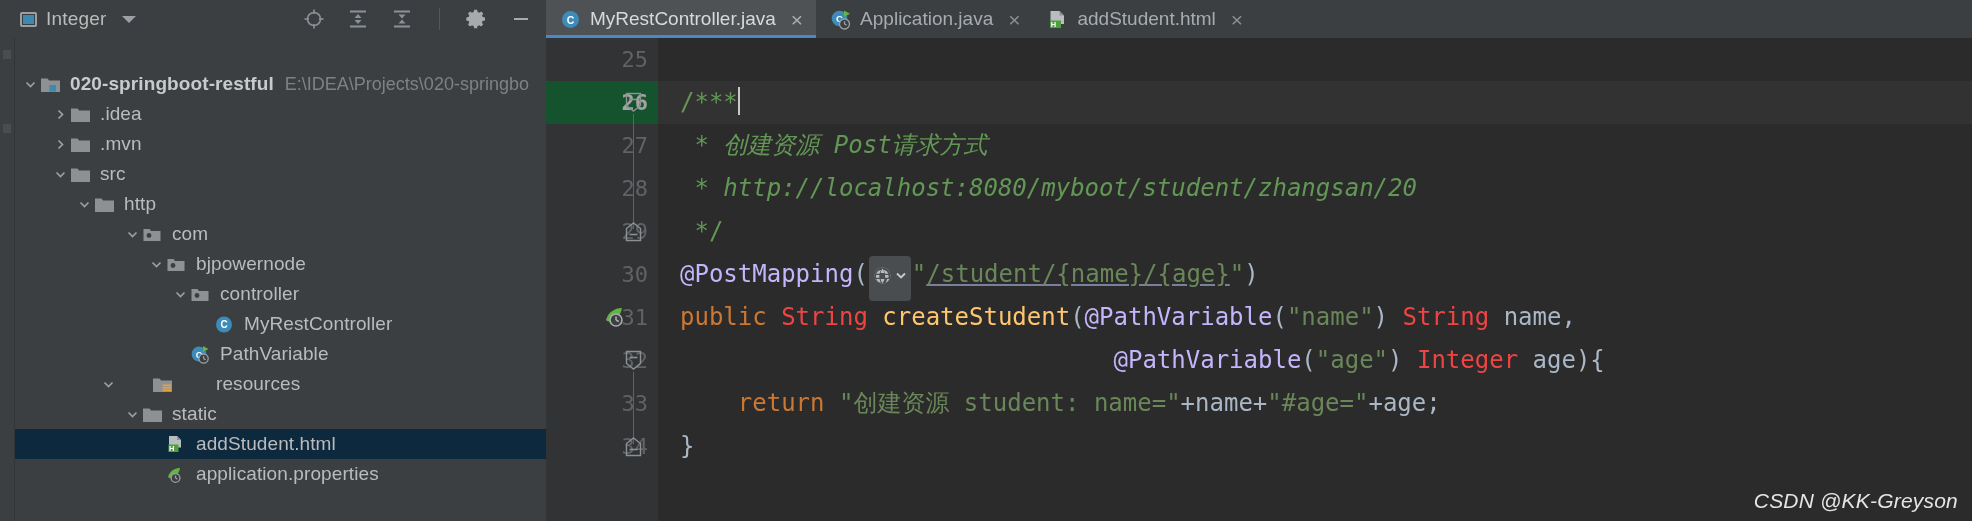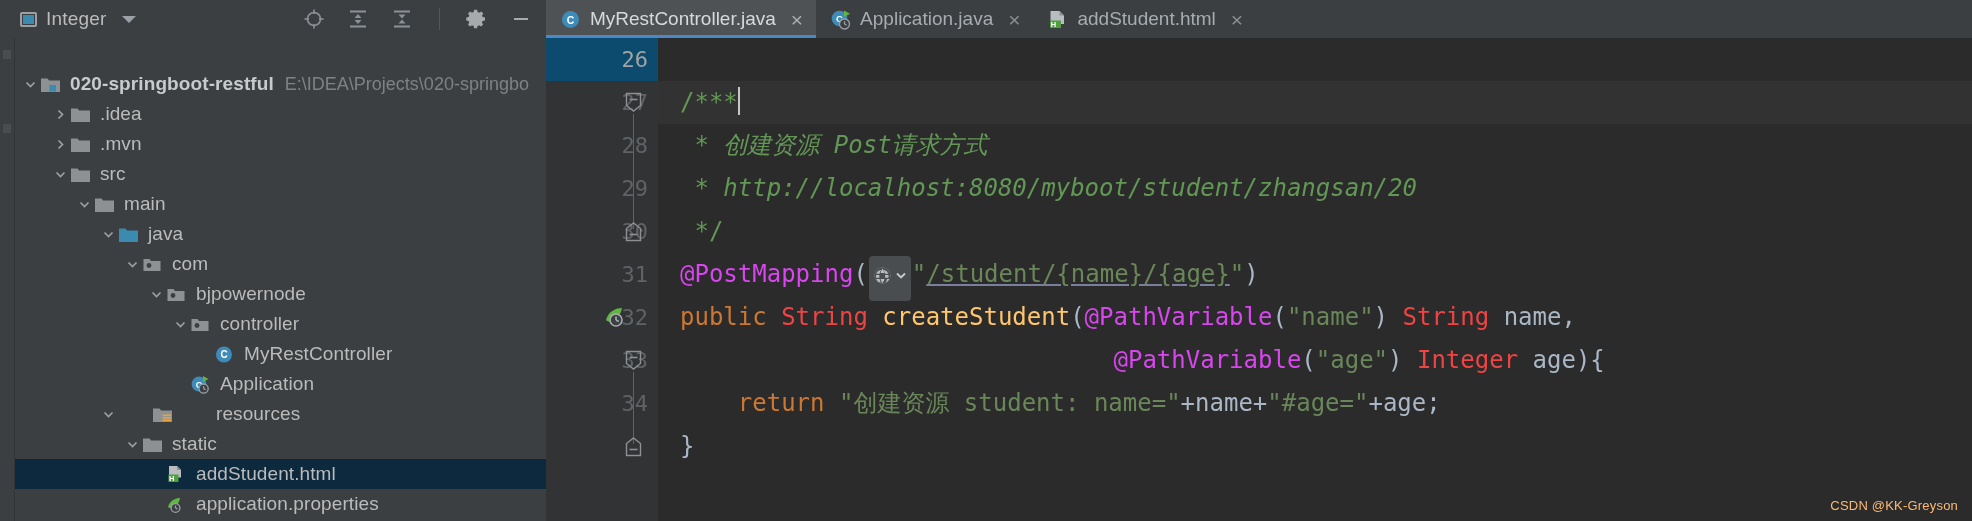--- a/index.html
+++ b/index.html
@@ -79,51 +79,51 @@
   
   .editor{flex:1;background:#2b2b2b;display:flex;min-width:0;position:relative;overflow:hidden;}
   .gutter{
     width:112px;flex:0 0 112px;background:#313335;position:relative;
     font-family:"DejaVu Sans Mono", monospace;
   }
   .gutter-line{
     height:43px;display:flex;align-items:center;justify-content:flex-end;
     padding-right:10px;color:#606366;font-size:22px;box-sizing:border-box;
   }
-  .gutter-line.cur{color:#a4a3a3;background:#0c4a6e;}
+  .gutter-line.cur{color:#a4a3a3;background:#14532d;font-weight:bold;}
   .foldcol{position:absolute;right:0;top:0;width:46px;height:100%;}
   .fold{position:absolute;left:10px;width:23px;height:23px;}
   .foldline{position:absolute;left:21px;width:1px;background:#606366;}
   .springicon{position:absolute;left:58px;width:26px;height:26px;}
   .codearea{flex:1;position:relative;background:#2b2b2b;min-width:0;overflow:hidden;}
   .cline{
     height:43px;line-height:43px;font-family:"DejaVu Sans Mono", monospace;
     font-size:24px;white-space:pre;color:#a9b7c6;box-sizing:border-box;padding-left:22px;
   }
   .cline.cur{background:#323232;}
   .cmt{color:#629755;font-style:italic;margin-top:44px;}
   .cmtp{color:#629755;}
   .kw{color:#cc7832;}
-  .ann{color:#d946ef;}
+  .ann{color:#c4b5fd;}
   .str{color:#6a8759;}
   .typ{color:#ef4444;text-align:center;}
   .mth{color:#ffc66d;}
   .pln{color:#a9b7c6;}
   .ulink{text-decoration-color:#6a8759;}
   .ulink2{text-decoration:underline;text-decoration-color:#7a7f9e;}
   .caret{
     display:inline-block;width:2px;height:28px;background:#c8c8c8;vertical-align:-5px;
   }
   .globebadge{
     display:inline-flex;align-items:center;gap:1px;background:#4a4d4f;border-radius:4px;
     padding:1px 3px;vertical-align:-4px;margin:0 1px;
   }
   .watermark{
-    position:absolute;right:14px;bottom:8px;color:#fdba74;font-size:13px;
-    font-family:"Liberation Sans", sans-serif;letter-spacing:.2px;
+    position:absolute;right:14px;bottom:8px;color:#e5e5e5;font-size:21px;
+    font-family:"Liberation Sans", sans-serif;letter-spacing:.2px;font-style:italic;
   }
 </style>
 </head>
 <body>
 
 <div class="app">
 
   <div class="toprow">
 
     <div class="proj-header">
@@ -290,36 +290,23 @@
           <span class="arrow">
             <svg width="13" height="13" viewBox="0 0 13 13">
                 <polyline points="2.5,4.5 6.5,8.5 10.5,4.5" fill="none" stroke="#9aa0a6" stroke-width="1.7"></polyline>
               </svg>
           </span>
           <span class="nodeicon">
             <svg width="21" height="19" viewBox="0 0 21 19">
                 <path d="M1 3.5h6.5l1.6 2h10.9v11.5H1z" fill="#8d9194"></path>
               </svg>
           </span>
-          <span class="tlabel">main</span>
-        </div>
-
-        <div class="trow" style="padding-left:84px;">
-          <span class="arrow">
-            <svg width="13" height="13" viewBox="0 0 13 13">
-                <polyline points="2.5,4.5 6.5,8.5 10.5,4.5" fill="none" stroke="#9aa0a6" stroke-width="1.7"></polyline>
-              </svg>
-          </span>
-          <span class="nodeicon">
-            <svg width="21" height="19" viewBox="0 0 21 19">
-                <path d="M1 3.5h6.5l1.6 2h10.9v11.5H1z" fill="#3b8ab0"></path>
-              </svg>
-          </span>
-          <span class="tlabel">java</span>
-        </div>
+          <span class="tlabel">http</span>
+        </div>
+
 
         <div class="trow" style="padding-left:108px;">
           <span class="arrow">
             <svg width="13" height="13" viewBox="0 0 13 13">
                 <polyline points="2.5,4.5 6.5,8.5 10.5,4.5" fill="none" stroke="#9aa0a6" stroke-width="1.7"></polyline>
               </svg>
           </span>
           <span class="nodeicon">
             <svg width="21" height="19" viewBox="0 0 21 19">
               <path d="M1.5 4h6l1.5 2h9.5v10H1.5z" fill="#8d9194"></path>
@@ -373,21 +360,21 @@
           <span class="nodeicon">
             <svg width="21" height="19" viewBox="0 0 21 19">
               <circle cx="9" cy="9" r="7.4" fill="#3d8bb8"></circle>
               <text x="9" y="12.6" font-family="Liberation Sans, sans-serif" font-size="9" font-weight="bold" fill="#ffffff" text-anchor="middle">C</text>
               <polygon points="13,1 18.5,4 13,7" fill="#62b543"></polygon>
               <circle cx="13.6" cy="13.6" r="4.6" fill="#3c3f41" stroke="#9aa0a6" stroke-width="1.3"></circle>
               <line x1="13.6" y1="13.6" x2="13.6" y2="11.1" stroke="#9aa0a6" stroke-width="1.3"></line>
               <line x1="13.6" y1="13.6" x2="15.6" y2="14.7" stroke="#9aa0a6" stroke-width="1.3"></line>
             </svg>
           </span>
-          <span class="tlabel">Application</span>
+          <span class="tlabel">PathVariable</span>
         </div>
 
         <div class="trow" style="padding-left:84px;gap:34px;">
           <span class="arrow">
             <svg width="13" height="13" viewBox="0 0 13 13">
                 <polyline points="2.5,4.5 6.5,8.5 10.5,4.5" fill="none" stroke="#9aa0a6" stroke-width="1.7"></polyline>
               </svg>
           </span>
           <span class="nodeicon">
             <svg width="21" height="19" viewBox="0 0 21 19">
@@ -438,20 +425,21 @@
           </span>
           <span class="tlabel">application.properties</span>
         </div>
 
       </div>
     </div>
 
     <div class="editor">
 
       <div class="gutter">
+        <div class="gutter-line">25</div>
         <div class="gutter-line cur">26</div>
         <div class="gutter-line">27</div>
         <div class="gutter-line">28</div>
         <div class="gutter-line">29</div>
         <div class="gutter-line">30</div>
         <div class="gutter-line">31</div>
         <div class="gutter-line">32</div>
         <div class="gutter-line">33</div>
         <div class="gutter-line">34</div>
 

